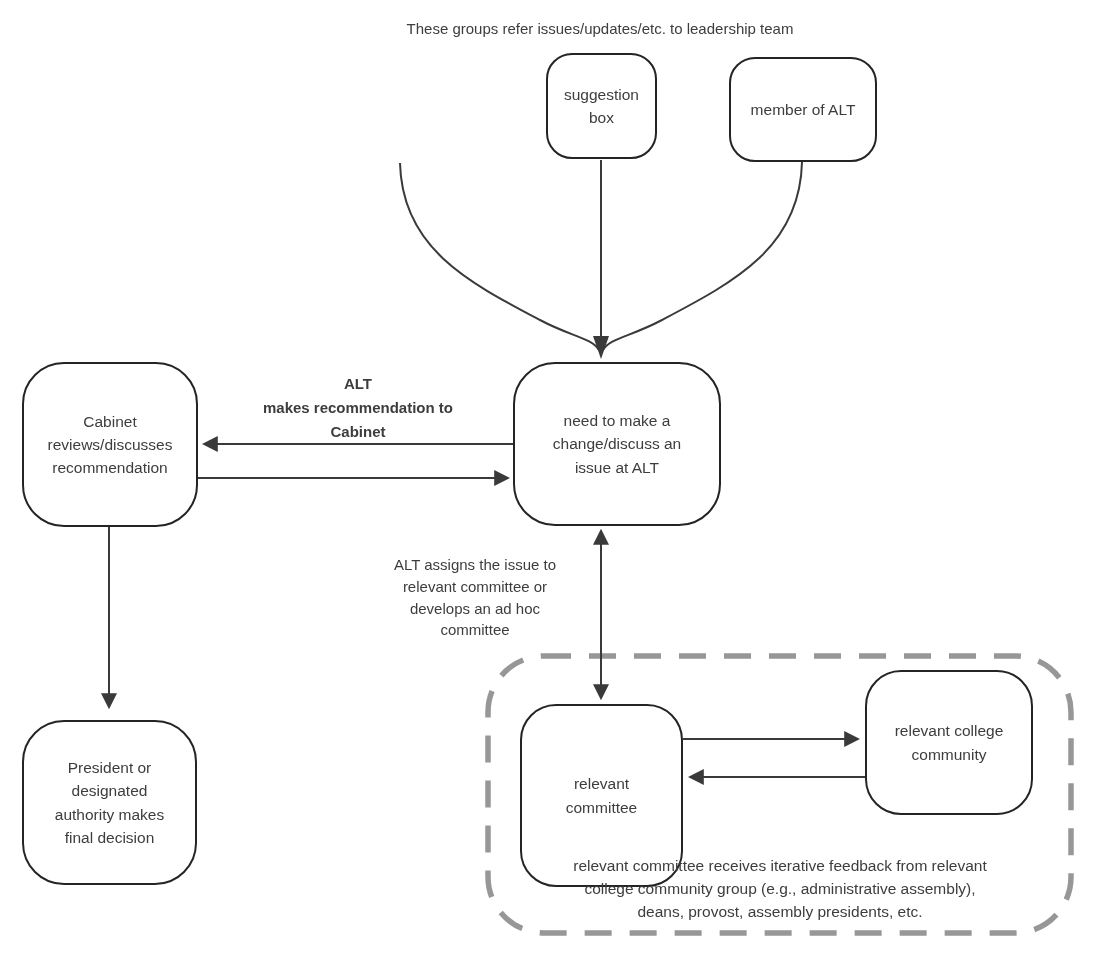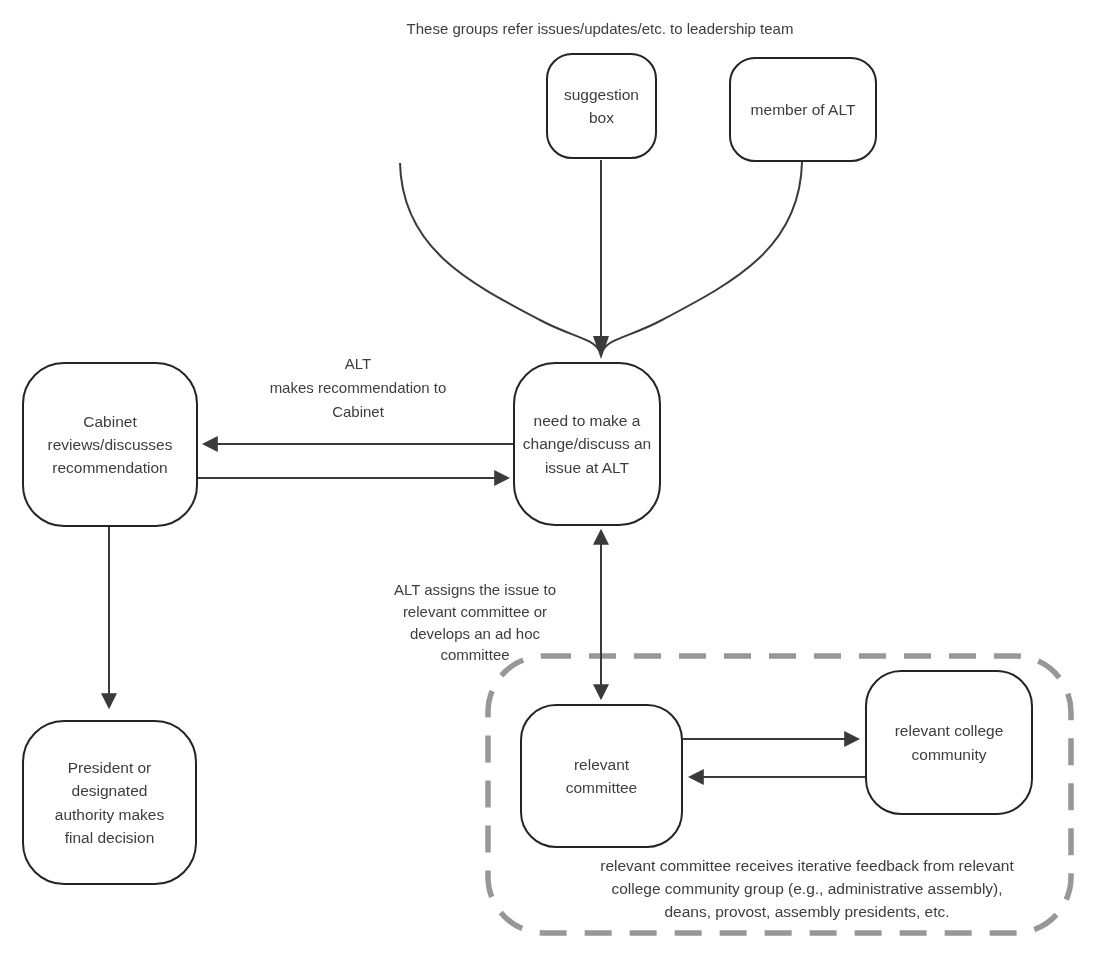--- a/index.html
+++ b/index.html
@@ -26,29 +26,29 @@
   }
   .lbl {
     position:absolute; text-align:center; white-space:pre-line;
     font-size:15px; line-height:1.5; color:#3d3d3d;
   }
 
   #n-federal    { left:315px; top:55px;  width:177px; height:108px; border-radius:26px; }
   #n-suggestion { left:546px; top:53px;  width:111px; height:106px; border-radius:26px; }
   #n-member     { left:729px; top:57px;  width:148px; height:105px; border-radius:26px; }
   #n-cabinet    { left:22px;  top:362px; width:176px; height:165px; border-radius:42px; }
-  #n-need       { left:513px; top:362px; width:148px; height:164px; border-radius:42px; }
+  #n-need       { left:513px; top:362px; width:208px; height:164px; border-radius:42px; }
   #n-president  { left:22px;  top:712px; width:175px; height:165px; border-radius:42px;margin-top:8px; }
-  #n-committee  { left:520px; top:704px; width:163px; height:144px; border-radius:36px; }
+  #n-committee  { left:520px; top:704px; width:163px; height:183px; border-radius:36px; }
   #n-college    { left:865px; top:670px; width:168px; height:145px; border-radius:36px; }
 
   #caption       { left:280px; top:18px;  width:640px; }
-  #lbl-recommend { left:238px; top:352px; width:240px; line-height:1.6; }
-  #lbl-assigns   { left:373px; top:554px; width:204px; line-height:1.45;margin-top:25px; }
-  #lbl-feedback  { left:527px; top:855px; width:560px; font-size:15.5px; line-height:1.47; }
+  #lbl-recommend { left:238px; top:372px; width:240px; line-height:1.6;font-weight:bold; }
+  #lbl-assigns   { left:373px; top:554px; width:204px; line-height:1.45; }
+  #lbl-feedback  { left:500px; top:855px; width:560px; font-size:15.5px; line-height:1.47; }
 </style>
 </head>
 <body>
 
 <div class="canvas">
 
   <svg class="edges" viewBox="0 0 1108 969" xmlns="http://www.w3.org/2000/svg">
     <defs>
       <marker id="arr" viewBox="0 0 10 10" refX="8" refY="5" markerWidth="8" markerHeight="8" orient="auto-start-reverse">
         <path d="M0,0 L10,5 L0,10 Z" class="arrowhead"></path>

